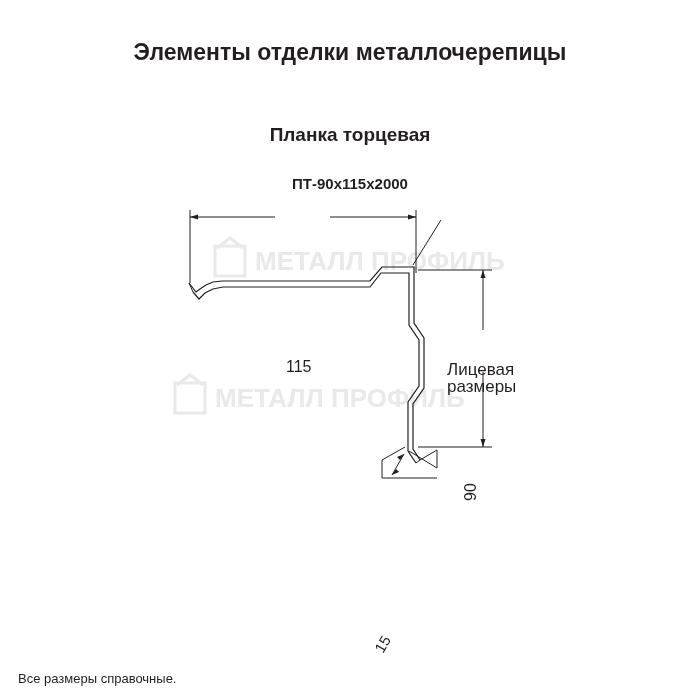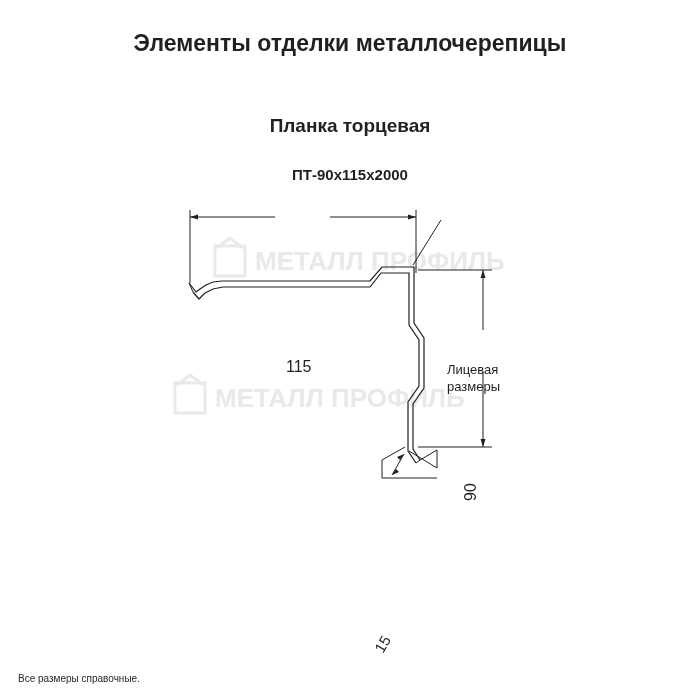--- a/index.html
+++ b/index.html
@@ -24,21 +24,21 @@
     top: 22px;
     left: 0;
     width: 700px;
     text-align: center;
   }
   .main-title {
     font-size: 23px;
     font-weight: bold;
     letter-spacing: 0px;
     line-height: 28px;
-    margin: 7px;
+    margin: 16px;
   }
   .sub-title {
     font-size: 19px;
     font-weight: bold;
     margin: 16px;
     padding-top: 41px;
     line-height: 23px;
   }
   .sku-title {
     font-size: 15px;
@@ -62,21 +62,21 @@
     height: 700px;
     pointer-events: none;
   }
   .footnotes {
     position: absolute;
     left: 18px;
     bottom: 12px;
     width: 660px;
   }
   .footnote {
-    font-size: 10px;
+    font-size: 13px;
     line-height: 18px;
     color: #231f20;
   }
   .dim-label {
     position: absolute;
     font-size: 16px;
     color: #231f20;
     white-space: nowrap;
   }
   .dim-115 { left: 286px; top: 198px; }
@@ -90,21 +90,21 @@
     left: 371px;
     top: 487px;
     transform: rotate(-60deg);
     transform-origin: left top;
     font-size: 15px;
   }
   .face-label {
     position: absolute;
     left: 447px;
     top: 201px;
-    font-size: 13px;
+    font-size: 17px;
     line-height: 17px;
     color: #231f20;
     white-space: nowrap;
   }
 </style>
 </head>
 <body>
 
 <div class="page">
 

